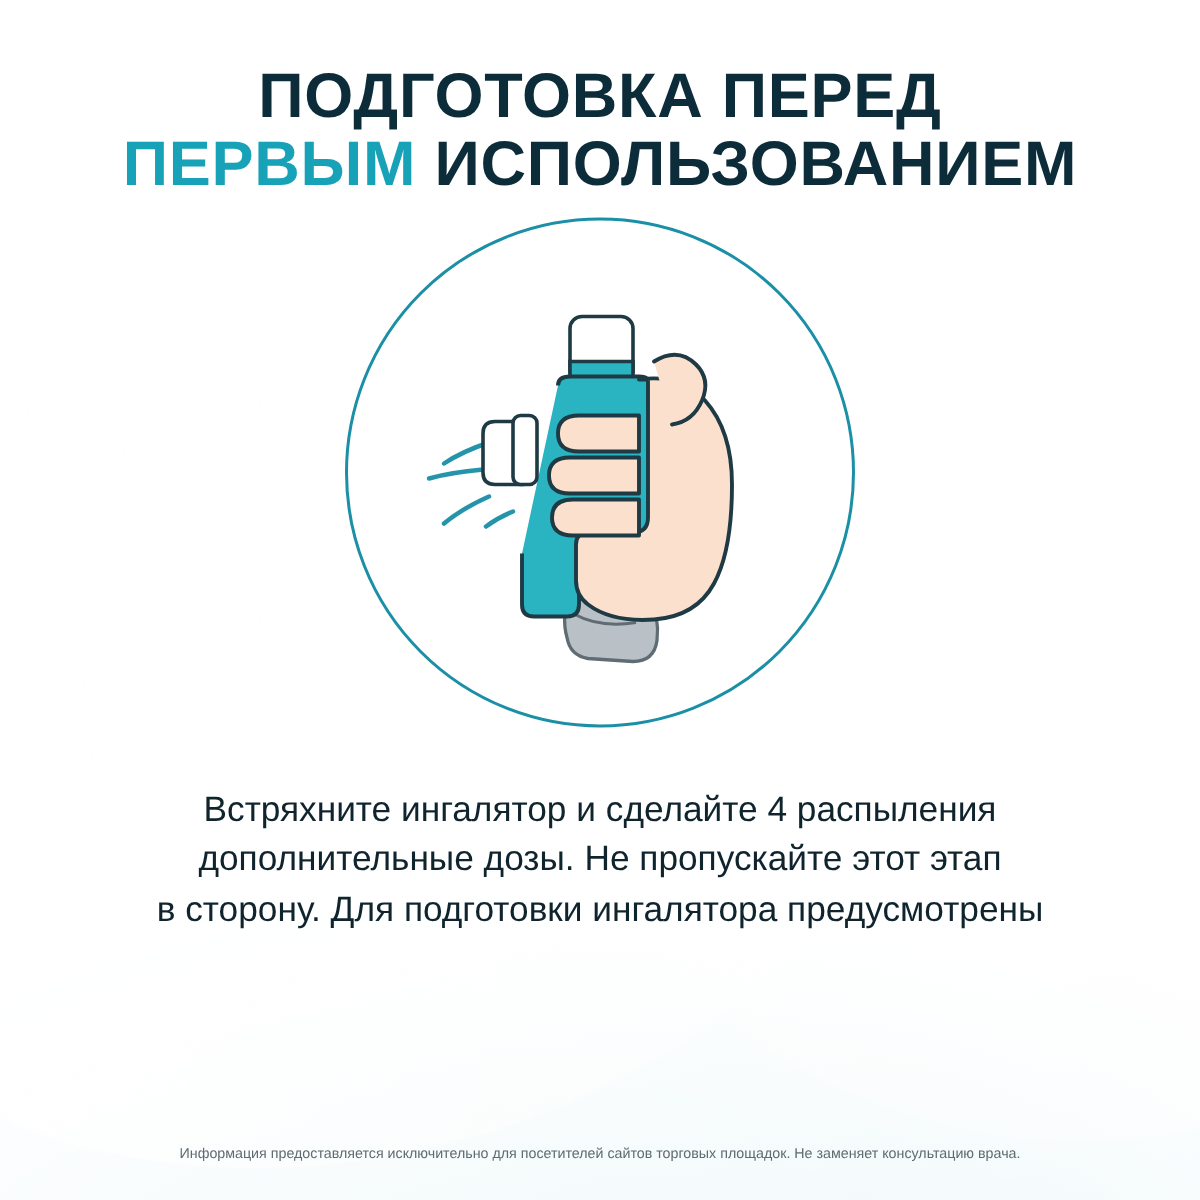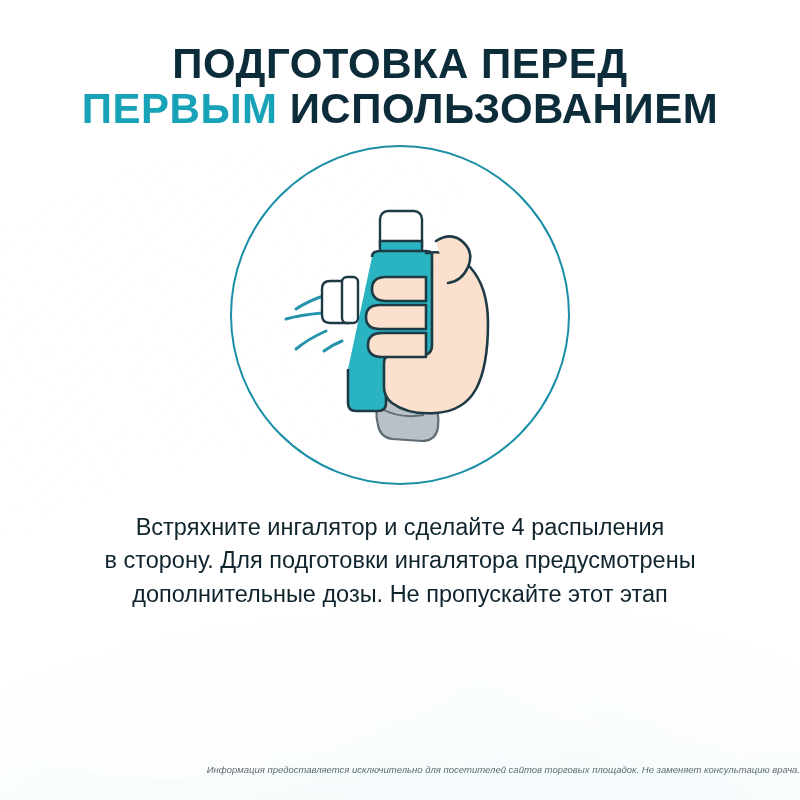--- a/index.html
+++ b/index.html
@@ -96,44 +96,43 @@
   }
   .illus-svg {
     position: absolute;
     left: 0;
     top: 0;
   }
 
   .caption {
     position: relative;
     z-index: 5;
-    margin: 26px auto 0;
+    margin: 38px auto 0;
     width: 700px;
     text-align: center;
     font-size: 23.5px;
     line-height: 1.42;
     color: #10242e;
     font-weight: normal;
   }
   .caption .cline {
     display: block;
     white-space: nowrap;
   }
 
   .footer {
     position: absolute;
     left: 0;
     right: 0;
     bottom: 22px;
     z-index: 5;
-    text-align: right;
+    text-align: center;
     color: #5d6b72;
     font-size: 9.5px;
     line-height: 1.65;
-    font-style: italic;
   }
   .footer .fline {
     display: block;
     white-space: nowrap;
   }
 </style>
 </head>
 <body>
 
 <div class="page">
@@ -190,21 +189,21 @@
           <path d="M196 188 q-30 0 -44 0 q-14 0 -14 12 q0 12 14 12 q14 0 44 0 z" fill="#fbe0cd"></path>
 
           <path d="M206 96 q16 -10 28 2 q10 10 4 24 q-6 14 -20 16" fill="#fbe0cd"></path>
         </g>
       </g>
     </svg>
   </div>
 
   <div class="caption">
     <span class="cline">Встряхните ингалятор и сделайте 4 распыления</span>
+    <span class="cline">дополнительные дозы. Не пропускайте этот этап</span>
     <span class="cline">в сторону. Для подготовки ингалятора предусмотрены</span>
-    <span class="cline">дополнительные дозы. Не пропускайте этот этап</span>
   </div>
 
   <div class="footer">
     <span class="fline">Информация  предоставляется исключительно для посетителей сайтов торговых площадок.  Не заменяет консультацию врача.</span>
   </div>
 
 </div>
 
 </body></html>

